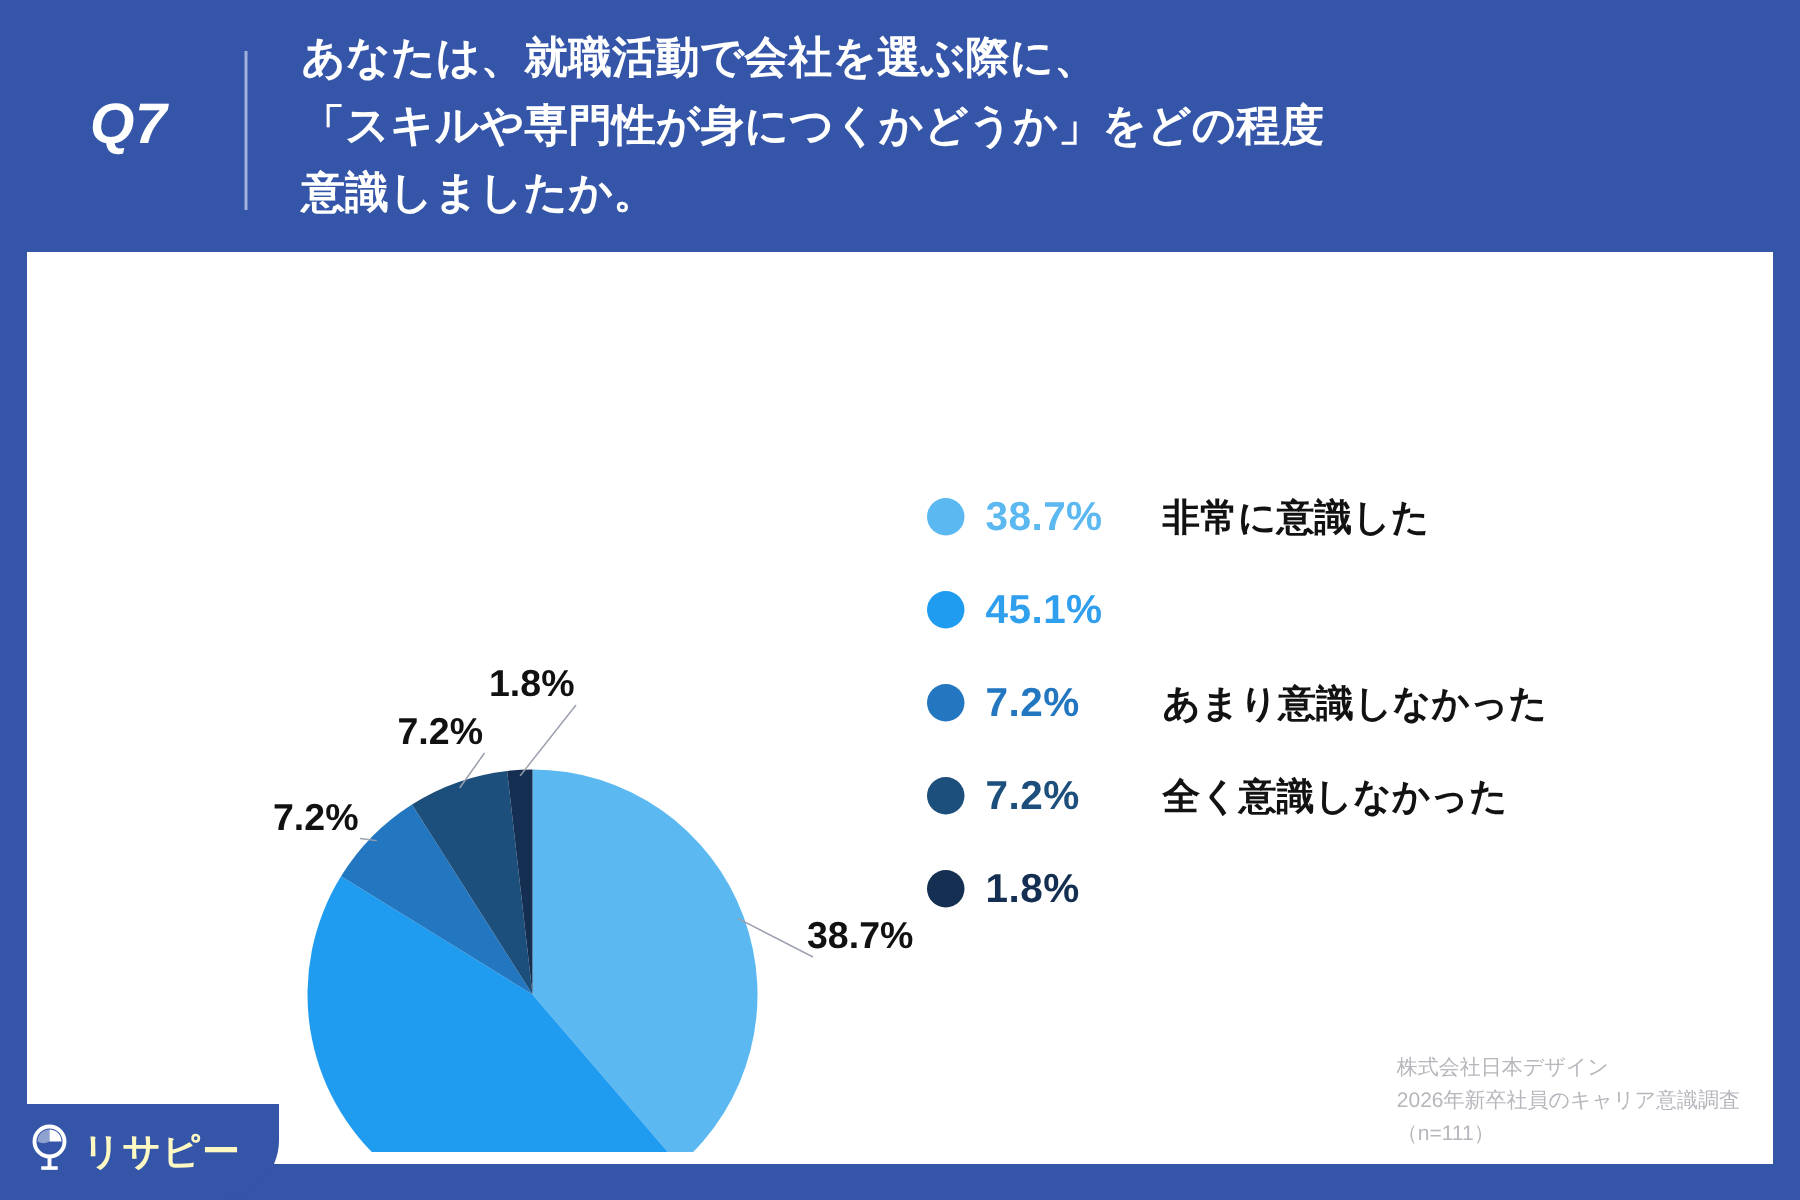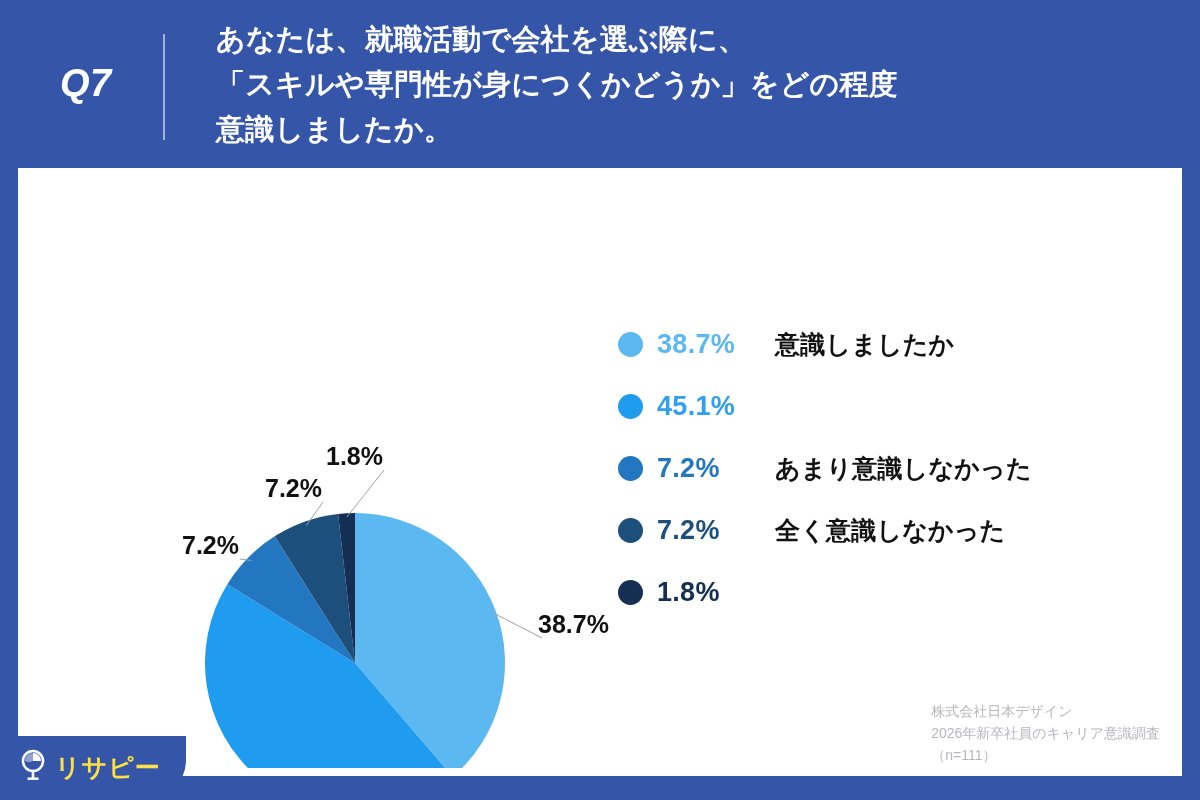--- a/index.html
+++ b/index.html
@@ -36,21 +36,21 @@
   #q-divider {
     position: absolute;
     left: 163px;
     top: 34px;
     width: 2px;
     height: 106px;
     background: #9fb1dc;
   }
   #question-text {
     position: absolute;
-    left: 216px;
+    left: 201px;
     top: 17px;
     width: 960px;
     color: #ffffff;
     font-size: 29px;
     font-weight: 700;
     line-height: 45px;
     letter-spacing: 0.2px;
   }
   #question-text div { white-space: nowrap; }
 
@@ -137,21 +137,21 @@
     border-bottom-right-radius: 40px;
   }
   #logo-inner {
     position: absolute;
     left: 18px;
     top: 12px;
     display: flex;
     align-items: center;
   }
   #logo-text {
-    color: #fde047;
+    color: #fef9c3;
     font-size: 25px;
     font-weight: 700;
     letter-spacing: 1px;
     margin-left: 7px;
   }
 </style>
 </head>
 <body>
 
 <div id="header">
@@ -188,21 +188,21 @@
         <div class="pie-label" style="left: 144px; top: 323px;">7.2%</div>
         <div class="pie-label" style="left: 227px; top: 266px;">7.2%</div>
         <div class="pie-label" style="left: 288px; top: 234px;">1.8%</div>
       </div>
   </div>
 
   <div id="legend">
       <div class="legend-row">
         <span class="legend-dot" style="background: rgb(91, 184, 240);"></span>
         <span class="legend-pct" style="color: rgb(91, 184, 240);">38.7%</span>
-        <span class="legend-label">意識しましたか</span>
+        <span class="legend-label">非常に意識した</span>
       </div>
       <div class="legend-row">
         <span class="legend-dot" style="background: rgb(31, 156, 240);"></span>
         <span class="legend-pct" style="color: rgb(47, 159, 238);">45.1%</span>
       </div>
       <div class="legend-row">
         <span class="legend-dot" style="background: rgb(34, 119, 192);"></span>
         <span class="legend-pct" style="color: rgb(34, 119, 192);">7.2%</span>
         <span class="legend-label">あまり意識しなかった</span>
       </div>

